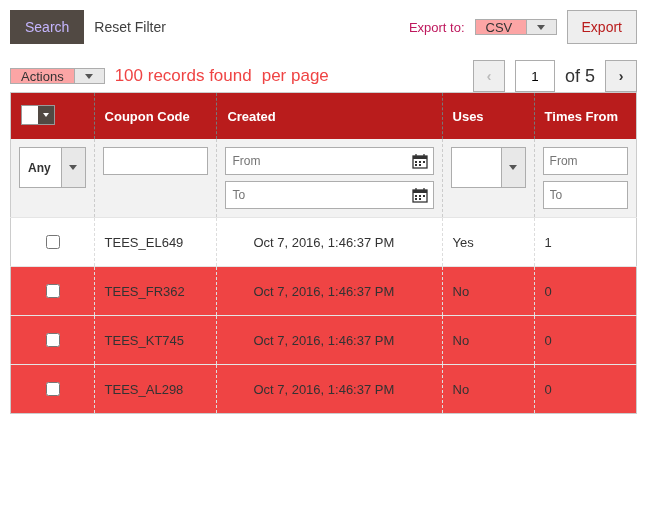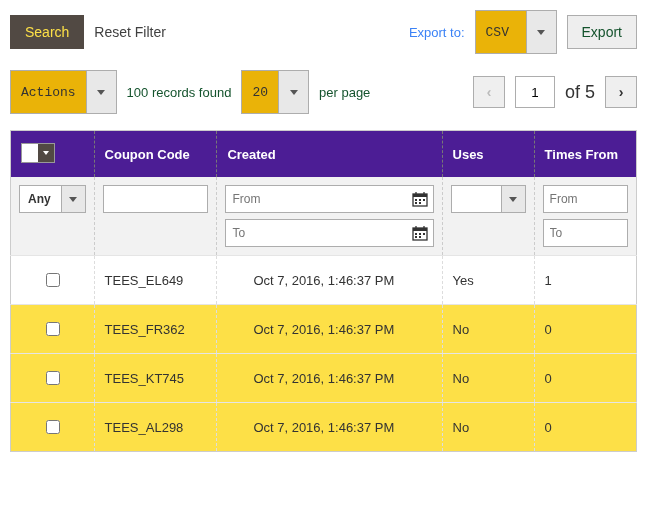--- a/index.html
+++ b/index.html
@@ -17,40 +17,39 @@
     align-items: center;
     gap: 10px;
     margin-bottom: 16px;
   }
   .btn {
     border: 1px solid #adadad;
     background: #eee;
     padding: 8px 14px;
     font-size: 14px;
     cursor: pointer;
-    color: #14532d;
+    color: #b91c1c;
   }
   .btn-dark {
     background: #514943;
     border-color: #514943;
-    color: #fde047;
+    color: #c4b5fd;
   }
   .link {
     color: #404040;
     font-size: 14px;
     cursor: pointer;
   }
   .spacer { flex: 1; }
-  .export-label { font-size: 13px; color: #3b82f6; }
+  .export-label { font-size: 13px; color: #be185d; }
   .select-wrap {
     display: inline-flex;
     border: 1px solid #adadad;
-    height: 44px;
-    background: #eab308;
-    font-family: Liberation Mono, monospace;
+    height: 16px;
+    background: #fca5a5;
   }
   .select-wrap .val {
     padding: 0 10px;
     display: flex;
     align-items: center;
     min-width: 50px;
   }
   .select-wrap .caret-btn {
     width: 30px;
     background: #e8e8e8;
@@ -62,23 +61,23 @@
   .caret-down {
     width: 0; height: 0;
     border-left: 4px solid transparent;
     border-right: 4px solid transparent;
     border-top: 5px solid #555;
   }
   .second-bar {
     display: flex;
     align-items: center;
     gap: 10px;
-    margin-bottom: 16px;
-  }
-  .records { font-size: 13px; color: #14532d; }
+    margin-bottom: 0;
+  }
+  .records { font-size: 17px; color: #ef4444; }
   .page-input {
     width: 40px;
     height: 32px;
     border: 1px solid #adadad;
     text-align: center;
   }
   .nav-btn {
     width: 32px;
     height: 32px;
     border: 1px solid #adadad;
@@ -91,21 +90,21 @@
   .nav-btn.disabled { color: #bbb; cursor: default; }
   .chev { font-size: 14px; font-weight: bold; }
   .of-text { font-size: 18px; }
 
   table.grid {
     width: 100%;
     border-collapse: collapse;
     border: 1px solid #ccc;
   }
   thead.header th {
-    background: #4c1d95;
+    background: #b91c1c;
     color: #fff;
     text-align: left;
     padding: 12px 10px;
     font-size: 13px;
     font-weight: 600;
     border-left: 1px dashed #777;
   }
   thead.header th:first-child { border-left: none; }
   thead.filters th {
     background: #f2f2f2;
@@ -116,21 +115,21 @@
   thead.filters th:first-child { border-left: none; }
   tbody td {
     padding: 14px 10px;
     border-top: 1px solid #e5e5e5;
     border-left: 1px dashed #ddd;
     font-size: 13px;
     color: #333;
     vertical-align: middle;
   }
   tbody td:first-child { border-left: none; text-align: center; }
-  tbody tr.alt td { background: #fde047; }
+  tbody tr.alt td { background: #ef4444; }
   .col-check { width: 54px; }
   .col-coupon { width: 120px; }
   .col-created { width: 220px; }
   .col-uses { width: 90px; }
   .col-times { width: 100px; }
 
   .hdr-check {
     display: inline-flex;
     border: 1px solid #999;
     background: #fff;
@@ -180,21 +179,21 @@
   }
   .filter-date .cal-icon {
     width: 26px;
     display: flex;
     align-items: center;
     justify-content: center;
   }
   .any-select {
     display: inline-flex;
     border: 1px solid #adadad;
-    height: 28px;
+    height: 41px;
     background: #fff;
     width: 100%;
   }
   .any-select .v { flex:1; display:flex; align-items:center; padding:0 8px; font-size:12px; }
   .any-select .c { width:24px; background:#e8e8e8; border-left:1px solid #adadad; display:flex; align-items:center; justify-content:center; }
 
   input[type="checkbox"].row-check {
     width: 14px; height: 14px;
   }
   .created-cell { padding-left: 36px !important; }
@@ -219,26 +218,20 @@
 </div>
 
 <div class="second-bar">
   <div class="select-wrap">
     <span class="val" style="min-width:56px">Actions</span>
     <span class="caret-btn">
         <span class="caret-down"></span>
       </span>
   </div>
   <span class="records">100 records found</span>
-  <div class="select-wrap">
-    <span class="val" style="min-width:30px">20</span>
-    <span class="caret-btn">
-        <span class="caret-down"></span>
-      </span>
-  </div>
   <span class="records">per page</span>
   <span class="spacer"></span>
   <div class="nav-btn disabled">
     <span class="chev">‹</span>
   </div>
   <input class="page-input" value="1" style="">
   <span class="of-text">of 5</span>
   <div class="nav-btn">
     <span class="chev">›</span>
   </div>

